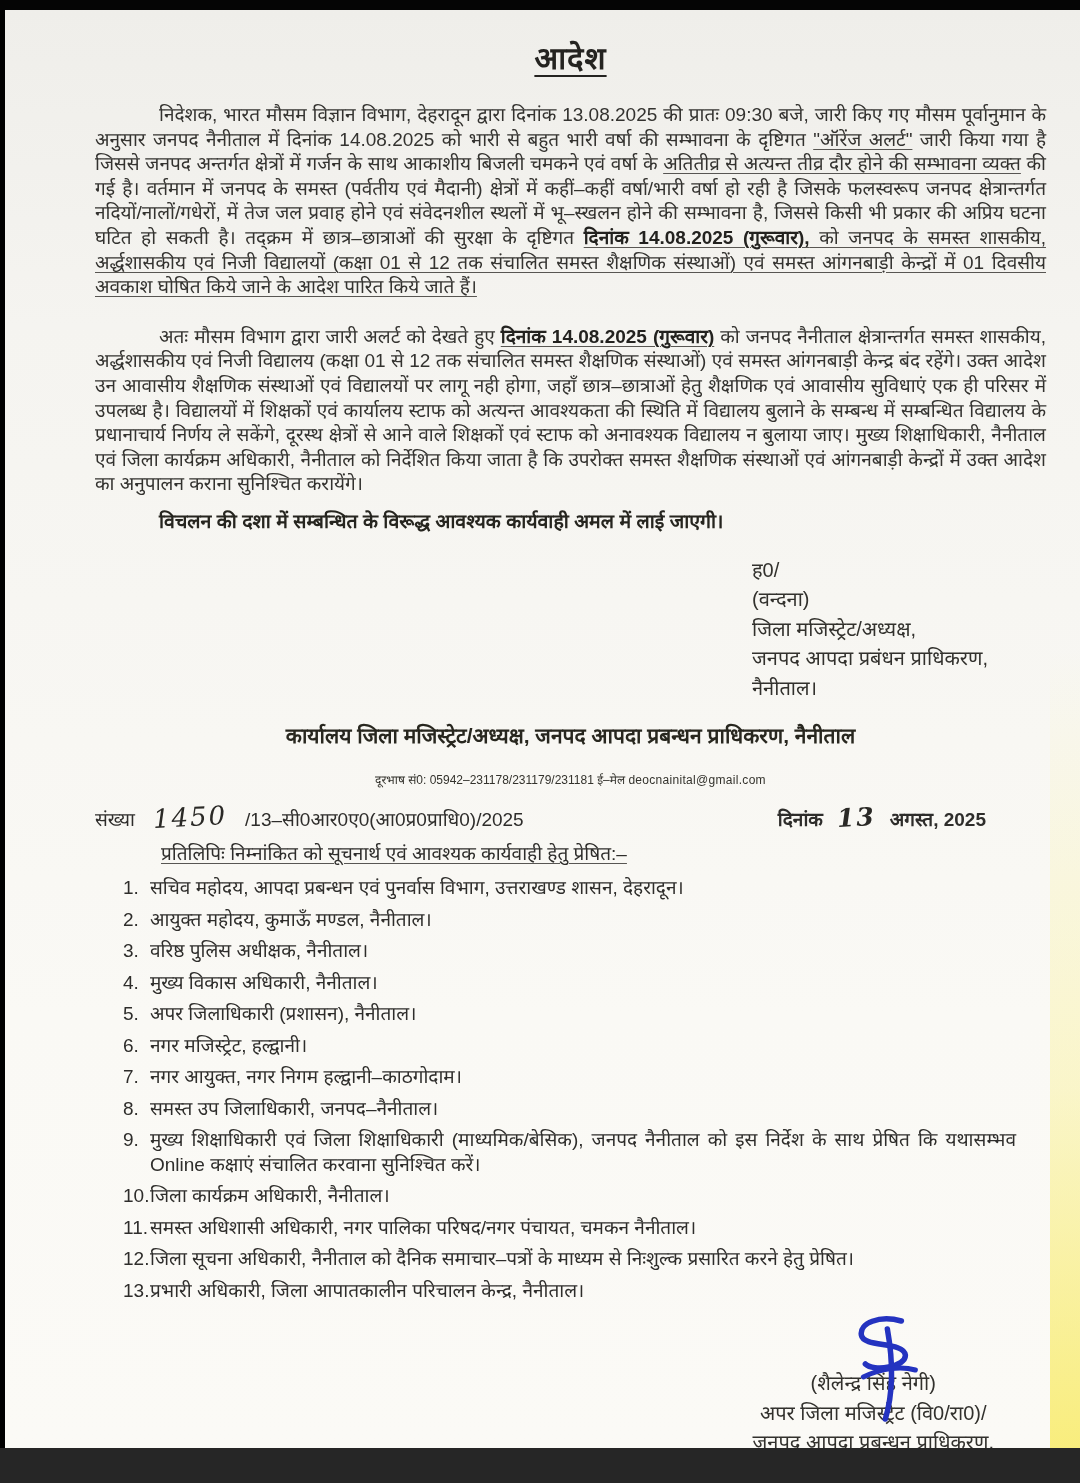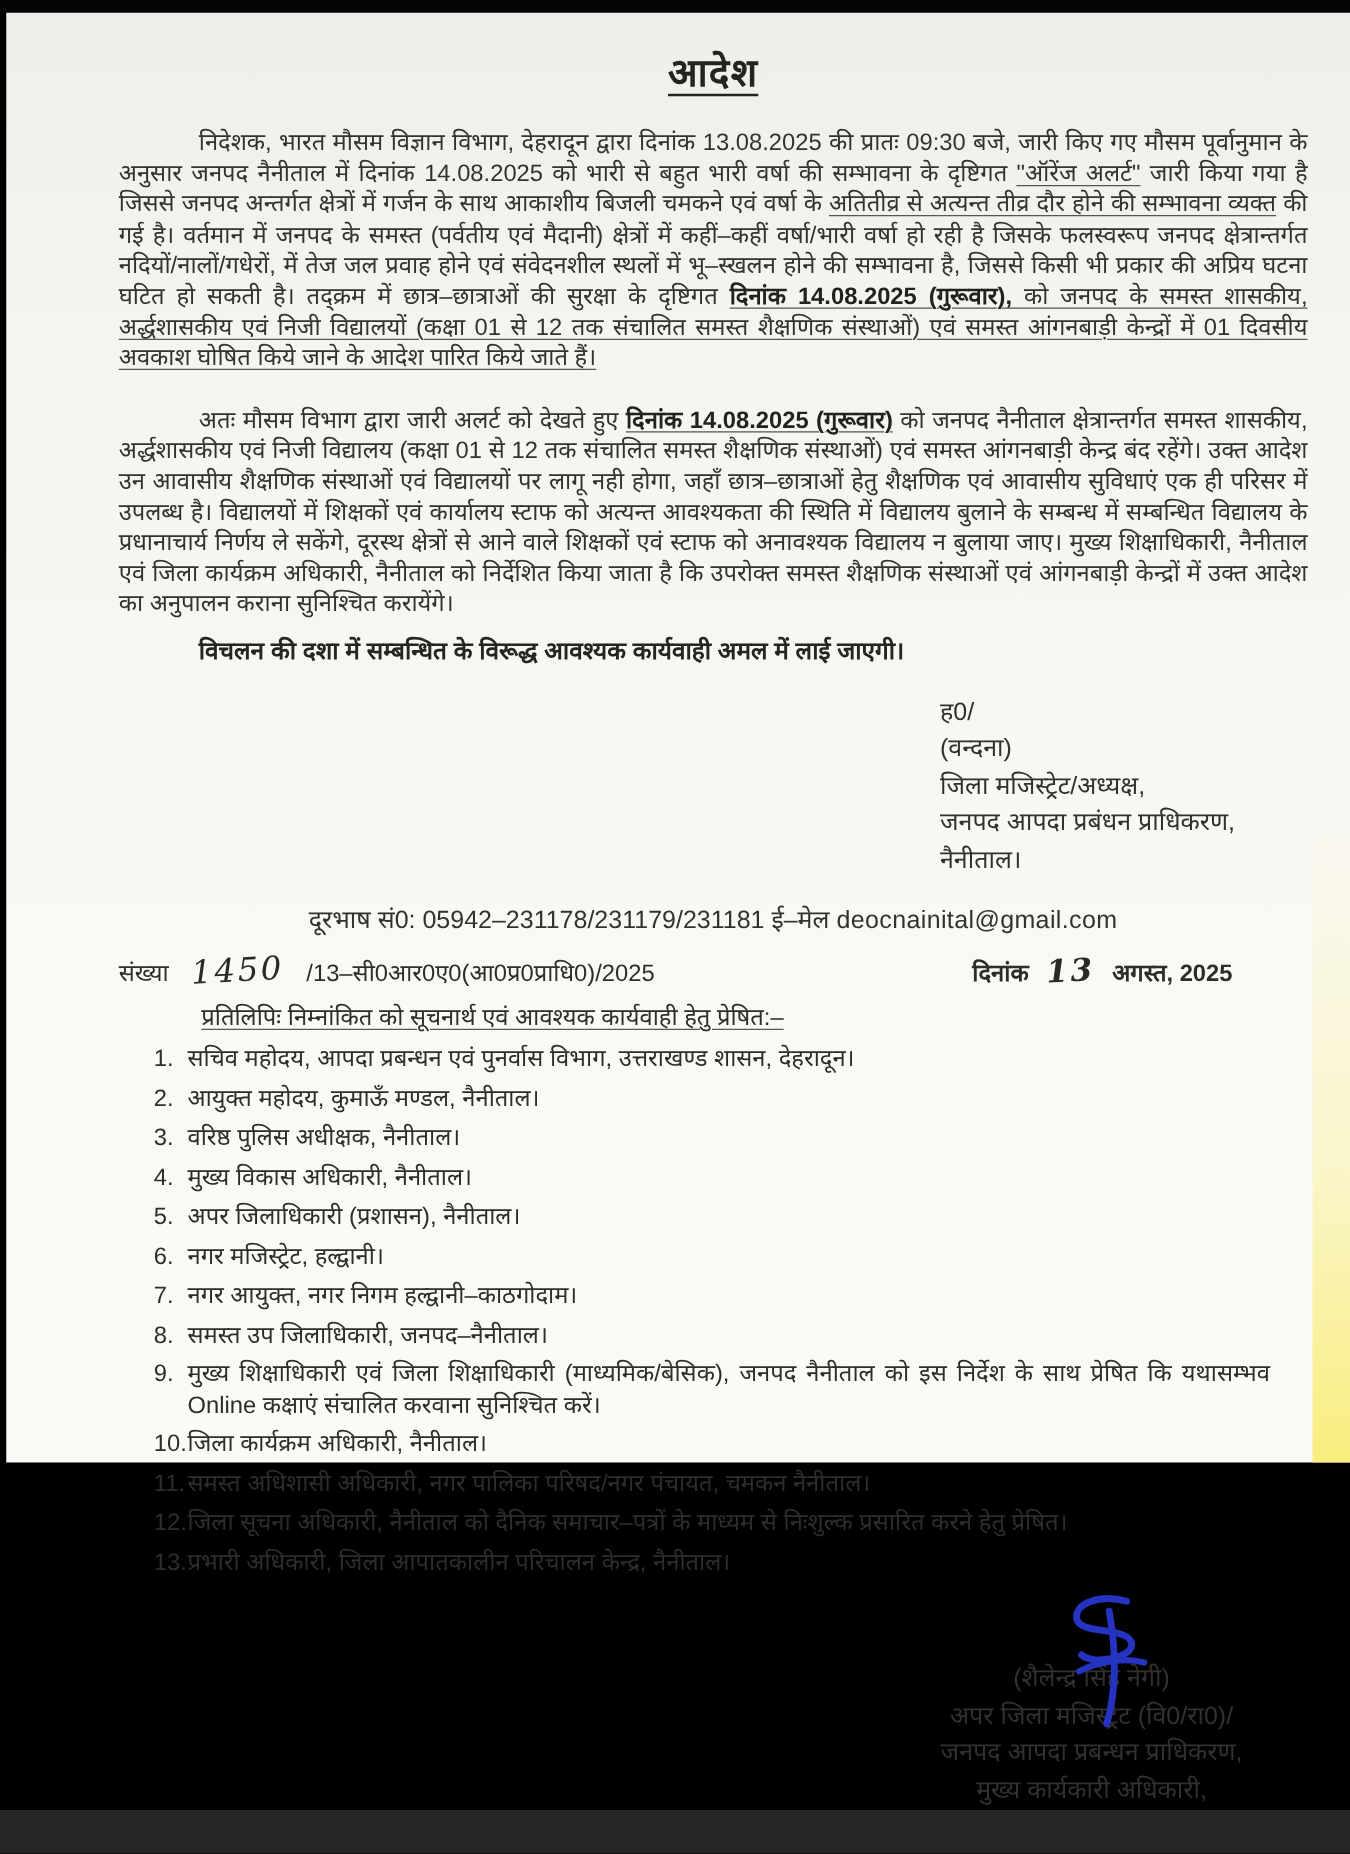--- a/index.html
+++ b/index.html
@@ -6,21 +6,21 @@
   html, body {
     width: 1080px; height: 1483px;
     background: #000;
     font-family: "Liberation Sans", "DejaVu Sans", sans-serif;
     overflow: hidden;
   }
   .stage { position: relative; width: 1080px; height: 1483px; background:#000; }
 
   .paper {
     position: absolute; left: 5px; top: 10px;
-    width: 1075px; height: 1160px;
+    width: 1075px; height: 1438px;
     background: linear-gradient(180deg, #efeeea 0%, #f5f4f0 22%, #faf9f5 70%, #fbfaf6 100%);
     color: #2e2d2b;
     padding: 26px 34px 5px 90px;
   }
   .edge-yellow {
     position: absolute; right: 0; top: 640px; bottom: 0; width: 30px;
     background: linear-gradient(to bottom, rgba(250,242,150,0) 0%, rgba(249,238,120,0.35) 55%, rgba(248,234,95,0.8) 100%);
     pointer-events: none;
   }
   .bar-bottom {
@@ -42,21 +42,21 @@
   .u  { text-decoration: underline; text-underline-offset: 3px; text-decoration-thickness: 1px; text-decoration-color: rgba(60,58,54,.85); }
   .b  { font-weight: 700; color: #23221f; }
 
   .p3 { font-weight: 700; color: #26251f; margin-top: 12px; text-indent: 64px; font-size: 19.5px; }
 
   .sig1 { display: flex; justify-content: flex-end; margin-top: 22px; }
   .sig1-inner { text-align: left; margin-right: 58px; font-size: 20px; line-height: 29.5px; color: #32312d; }
 
   .office { text-align: center; margin-top: 18px; }
   .office-title { font-size: 21px; font-weight: 700; color: #28271f; }
-  .office-phone { font-size: 20px; margin-top: 6px; color: #33322c; }
+  .office-phone { font-size: 12px; margin-top: 22px; color: #33322c; }
   .office-phone .email { letter-spacing: .3px; }
 
   .refline { display: flex; justify-content: space-between; align-items: baseline; margin-top: 14px; font-size: 19px; }
   .ref-left  { display: flex; align-items: baseline; gap: 18px; }
   .hand { font-family: "DejaVu Serif", serif; font-style: italic; font-size: 26px; letter-spacing: 2px; transform: rotate(-3deg); display: inline-block; color: #2a2926; }
   .hand-sm { font-size: 25px; }
   .ref-right { display: flex; align-items: baseline; gap: 14px; margin-right: 60px; font-weight: bold; }
 
   .copyline { margin-top: 8px; margin-left: 66px; font-size: 19px; }
 
@@ -86,20 +86,21 @@
       <div class="sig1-inner">
         <div>ह0/</div>
         <div>(वन्दना)</div>
         <div>जिला मजिस्ट्रेट/अध्यक्ष,</div>
         <div>जनपद आपदा प्रबंधन प्राधिकरण,</div>
         <div>नैनीताल।</div>
       </div>
     </div>
 
     <div class="office">
+      <div class="office-title">कार्यालय जिला मजिस्ट्रेट/अध्यक्ष, जनपद आपदा प्रबन्धन प्राधिकरण, नैनीताल</div>
       <div class="office-phone">
         <span>दूरभाष सं0: 05942–231178/231179/231181</span>
         <span>ई–मेल</span>
         <span class="email">deocnainital@gmail.com</span>
       </div>
     </div>
 
     <div class="refline">
       <div class="ref-left">
         <span>संख्या</span>

